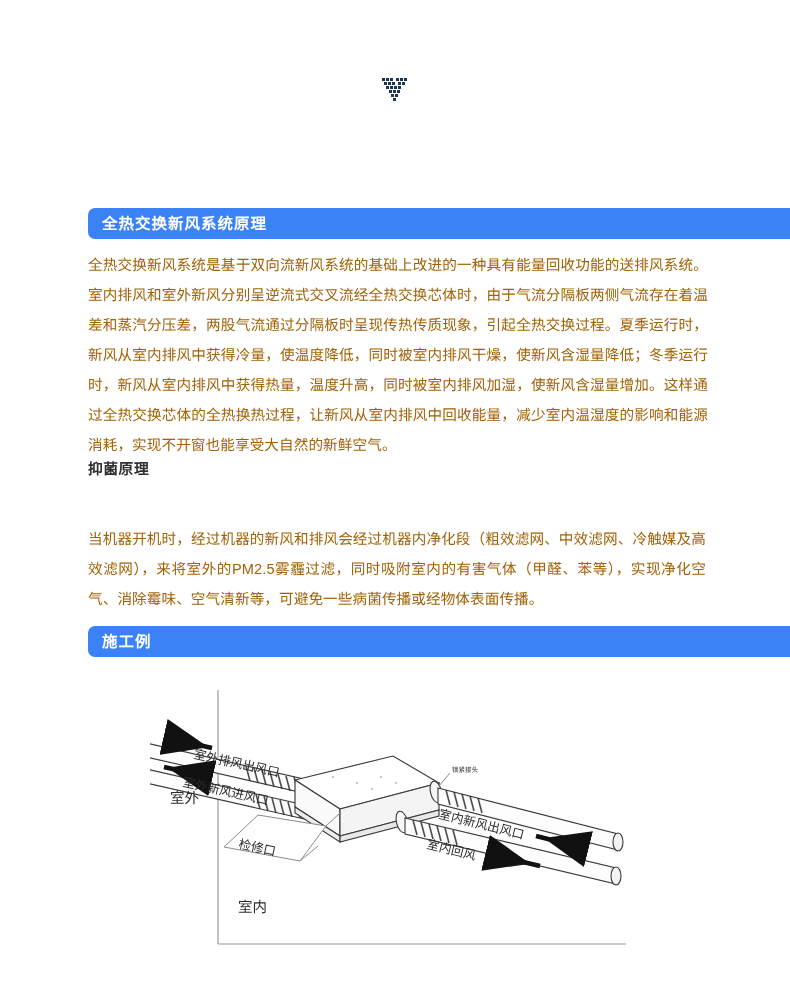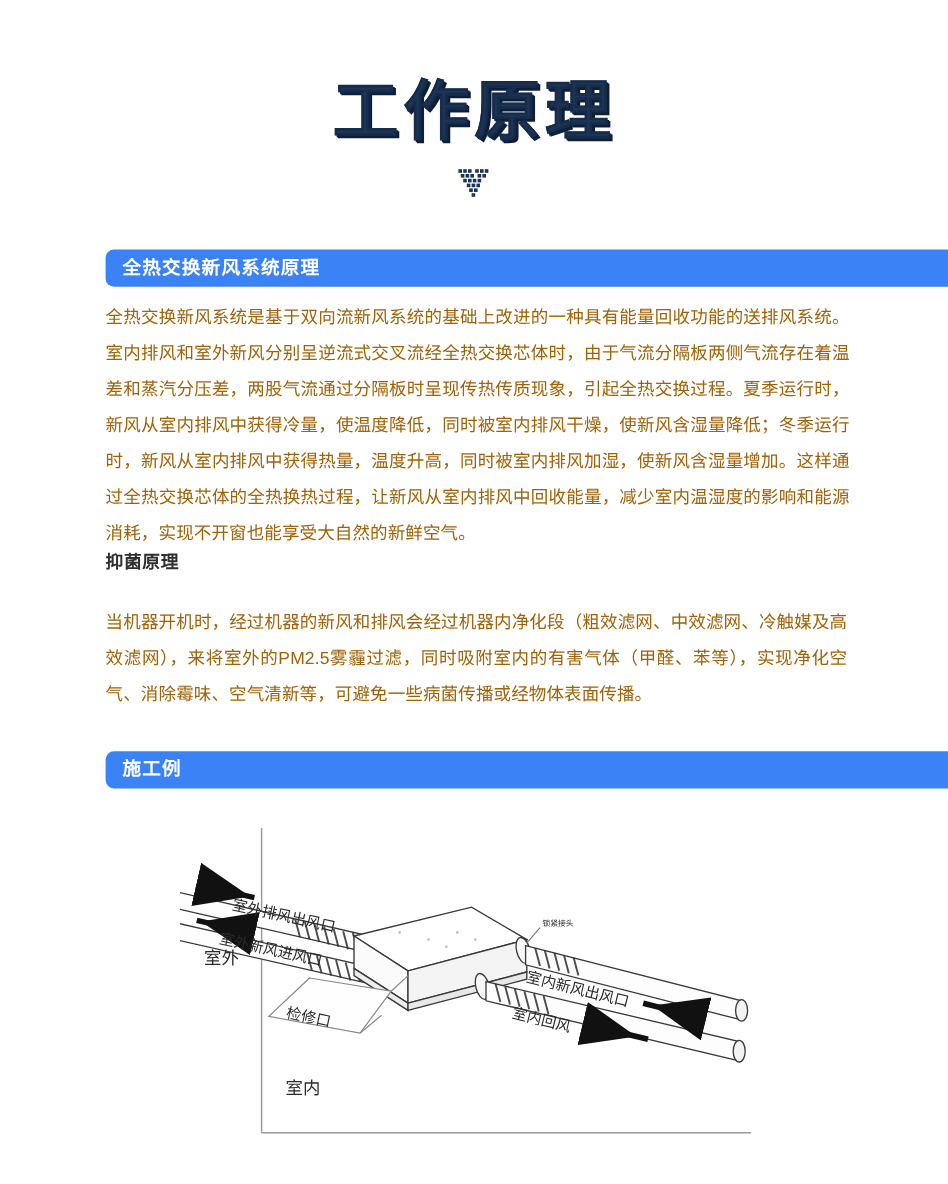--- a/index.html
+++ b/index.html
@@ -91,41 +91,40 @@
   #sub-heading-antibacterial {
     position: absolute;
     left: 88px;
     top: 457px;
     font-size: 14.8px;
     line-height: 24px;
     color: #2f2f2f;
     font-weight: 600;
     letter-spacing: 0.5px;
   }
-  #para-antibacterial { top: 504px; width: 618px; }
+  #para-antibacterial { top: 524px; width: 618px; }
 
   
   .diagram {
     position: absolute;
     left: 150px;
     top: 676px;
     width: 500px;
     height: 290px;
   }
   .diagram svg { display: block; }
   .dlabel {
     font-family: "Liberation Sans", "DejaVu Sans", sans-serif;
     fill: #2b2b2b;
   }
 </style>
 </head>
 <body>
 
 <div class="title-block">
-  <div class="page-title">工作原理</div>
   <div class="ornament">
     <i style="left:0px;top:0px"></i>
       <i style="left:4px;top:0px"></i>
       <i style="left:8px;top:0px"></i>
     <i style="left:14px;top:0px"></i>
       <i style="left:18px;top:0px"></i>
       <i style="left:22px;top:0px"></i>
     <i style="left:2px;top:4px"></i>
       <i style="left:6px;top:4px"></i>
       <i style="left:10px;top:4px"></i>

